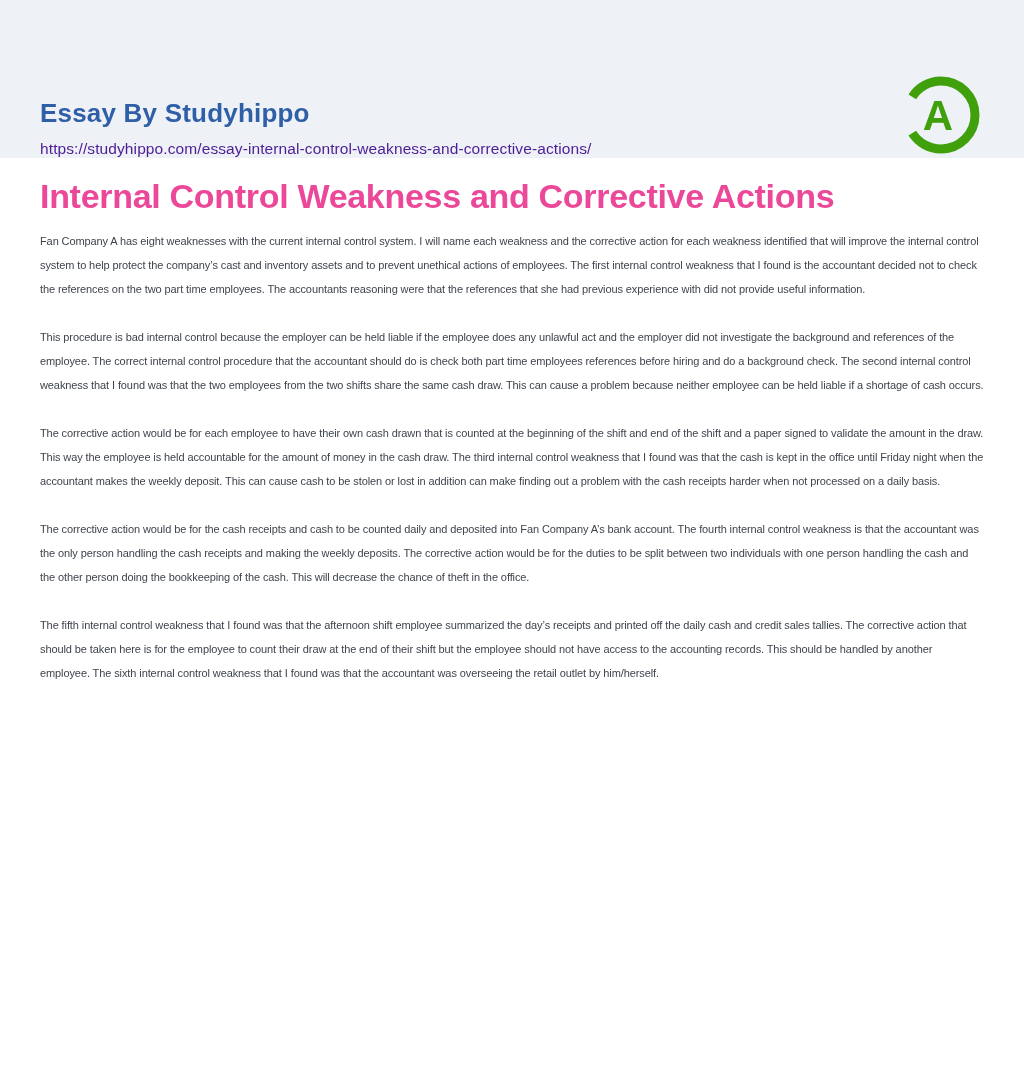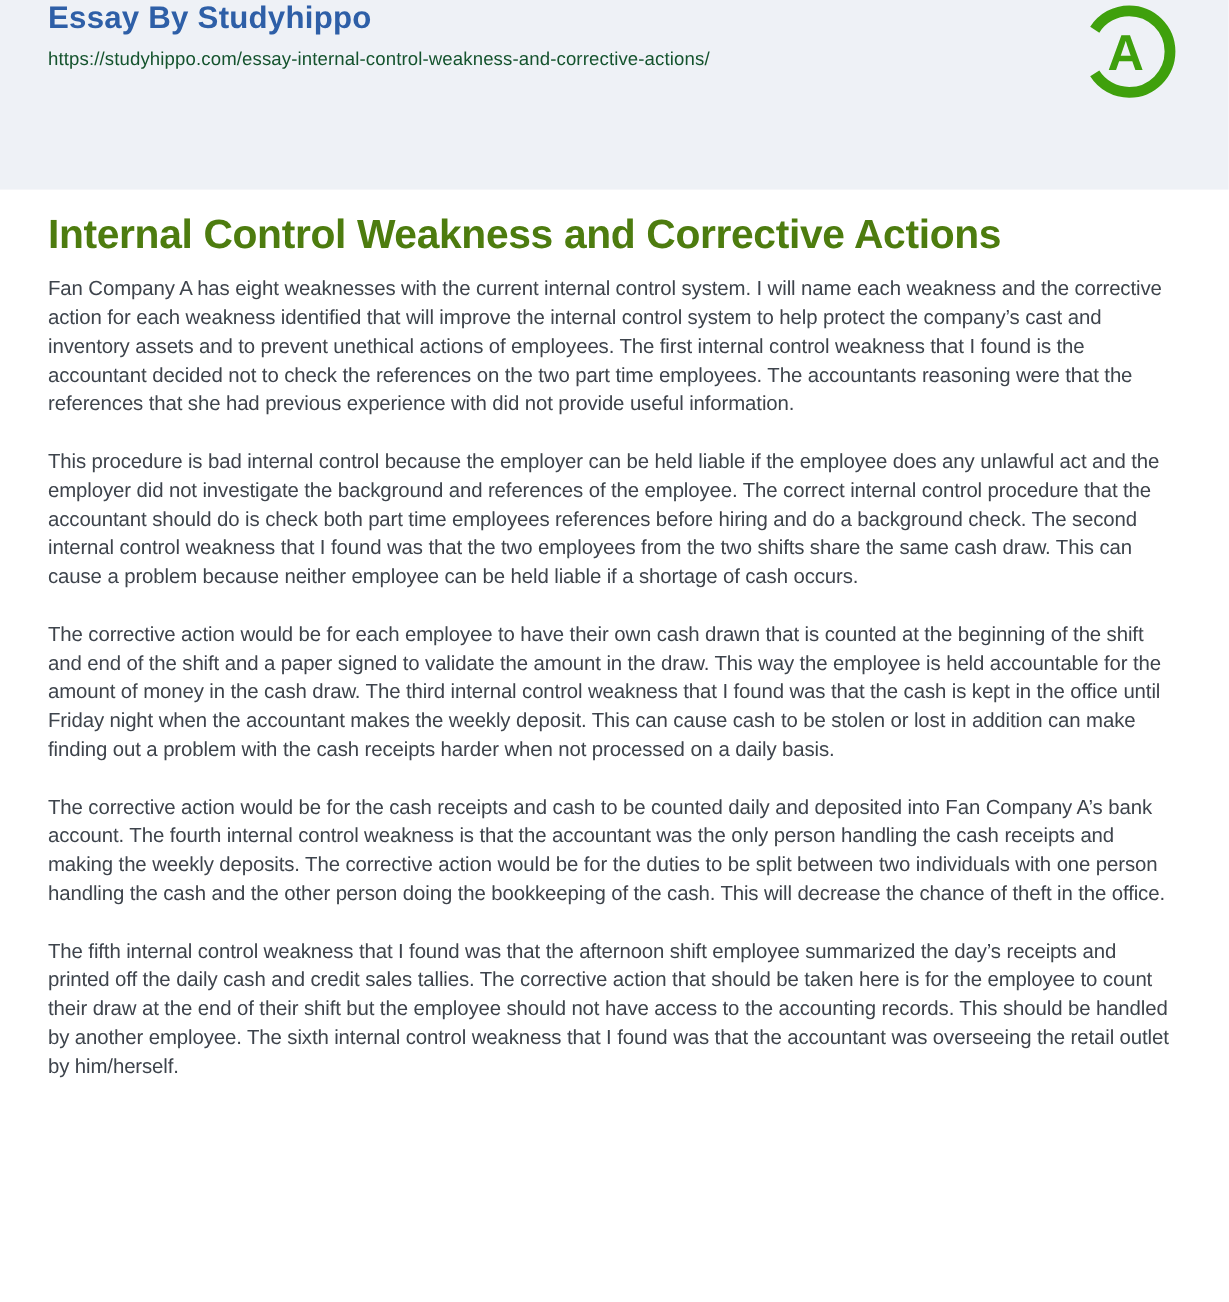--- a/index.html
+++ b/index.html
@@ -10,34 +10,34 @@
     height: 1085px;
     background: #ffffff;
     font-family: "Liberation Sans", sans-serif;
     overflow: hidden;
   }
   .site-header {
     width: 1024px;
     height: 158px;
     background: #eef1f6;
     display: flex;
-    align-items: flex-start;
+    align-items: flex-end;
     justify-content: space-between;
     padding: 0 40px;
   }
   .header-text { display: flex; flex-direction: column; }
   .site-title {
     color: #2e5fa7;
     font-size: 26px;
     font-weight: 700;
     letter-spacing: 0.2px;
     line-height: 1.1;
   }
   .page-url {
-    color: #14532d;
+    color: #4c1d95;
     font-size: 15.5px;
     font-weight: 400;
     margin-top: 12px;
     text-decoration: none;
     letter-spacing: 0.1px;
   }
   .logo {
     position: relative;
     width: 86px;
     height: 86px;
@@ -55,31 +55,31 @@
     font-weight: 600;
     padding-right: 6px;
     padding-top: 2px;
   }
   .essay-content {
     padding: 0 40px;
   }
   .page-title {
     max-width: 860px;
     margin: 20px 0 14px 0;
-    color: #4d7c0f;
+    color: #ec4899;
     font-size: 34px;
     font-weight: 800;
     line-height: 1.08;
     letter-spacing: -0.3px;
   }
   .essay-paragraph {
     max-width: 944px;
     margin: 0 0 24px 0;
     color: #3e444c;
-    font-size: 17px;
+    font-size: 11px;
     line-height: 24px;
     letter-spacing: -0.1px;
   }
 </style>
 </head>
 <body>
 
 <header class="site-header">
   <div class="header-text">
     <div class="site-title">Essay By Studyhippo</div>

